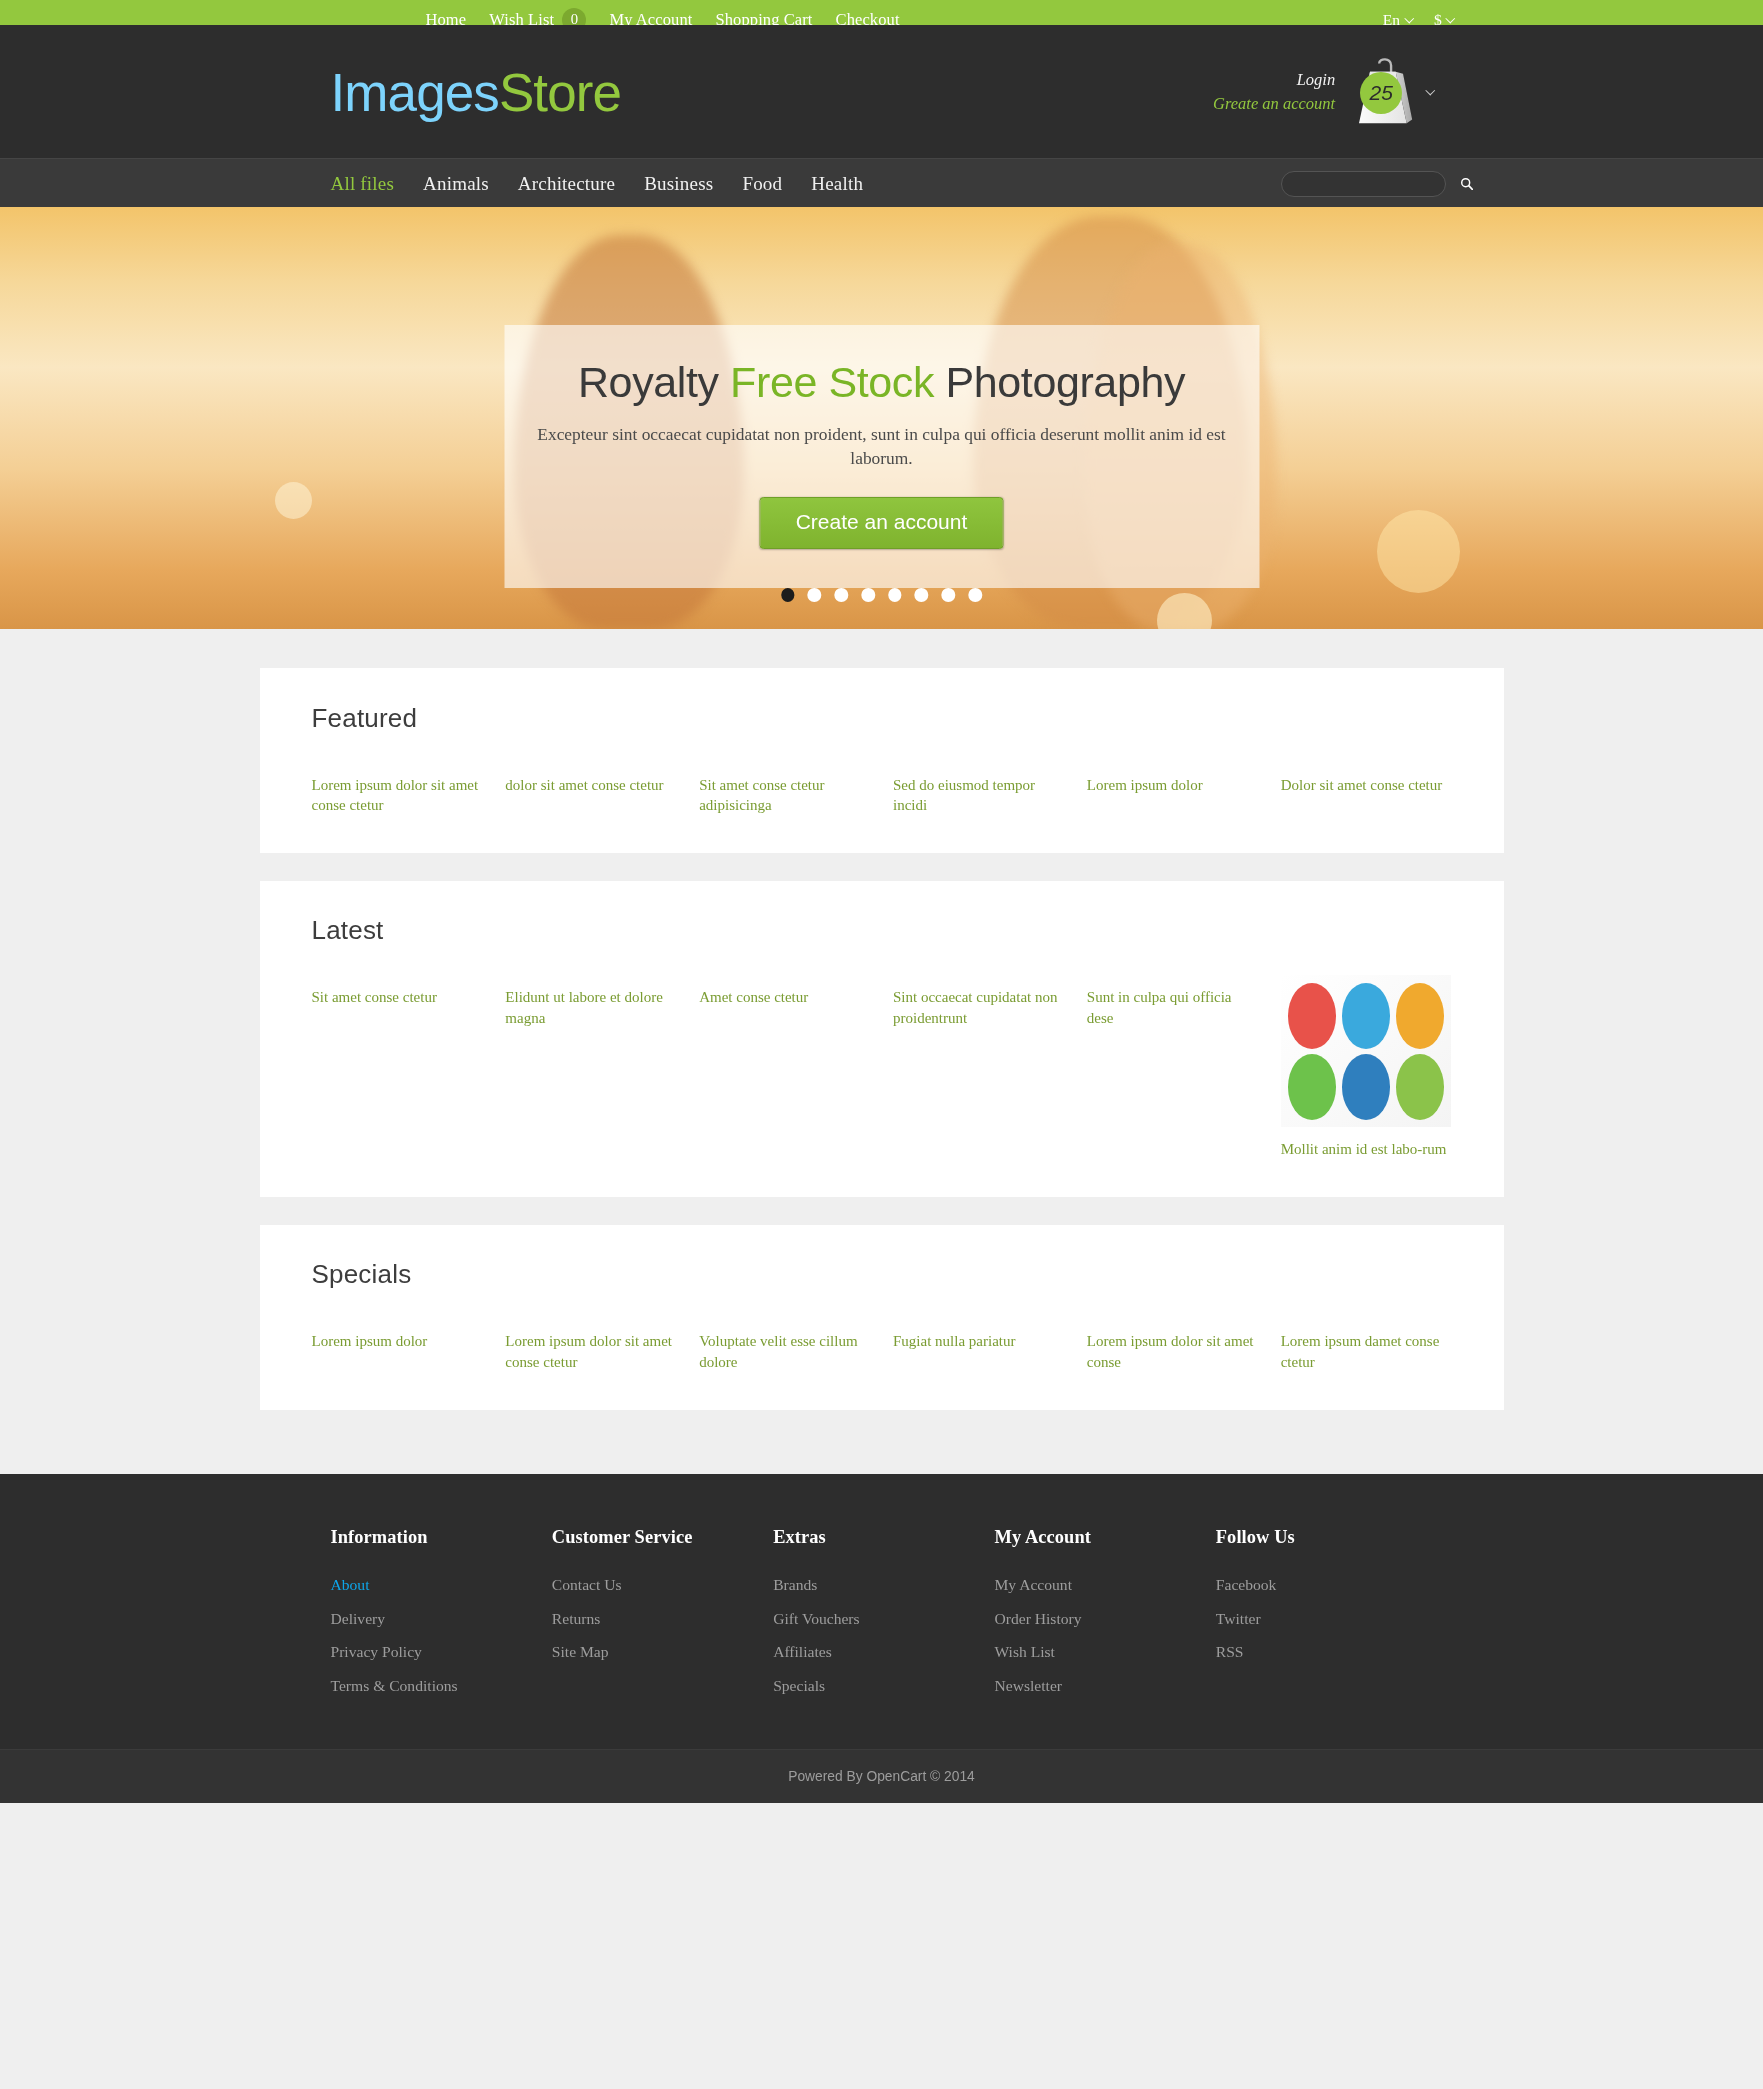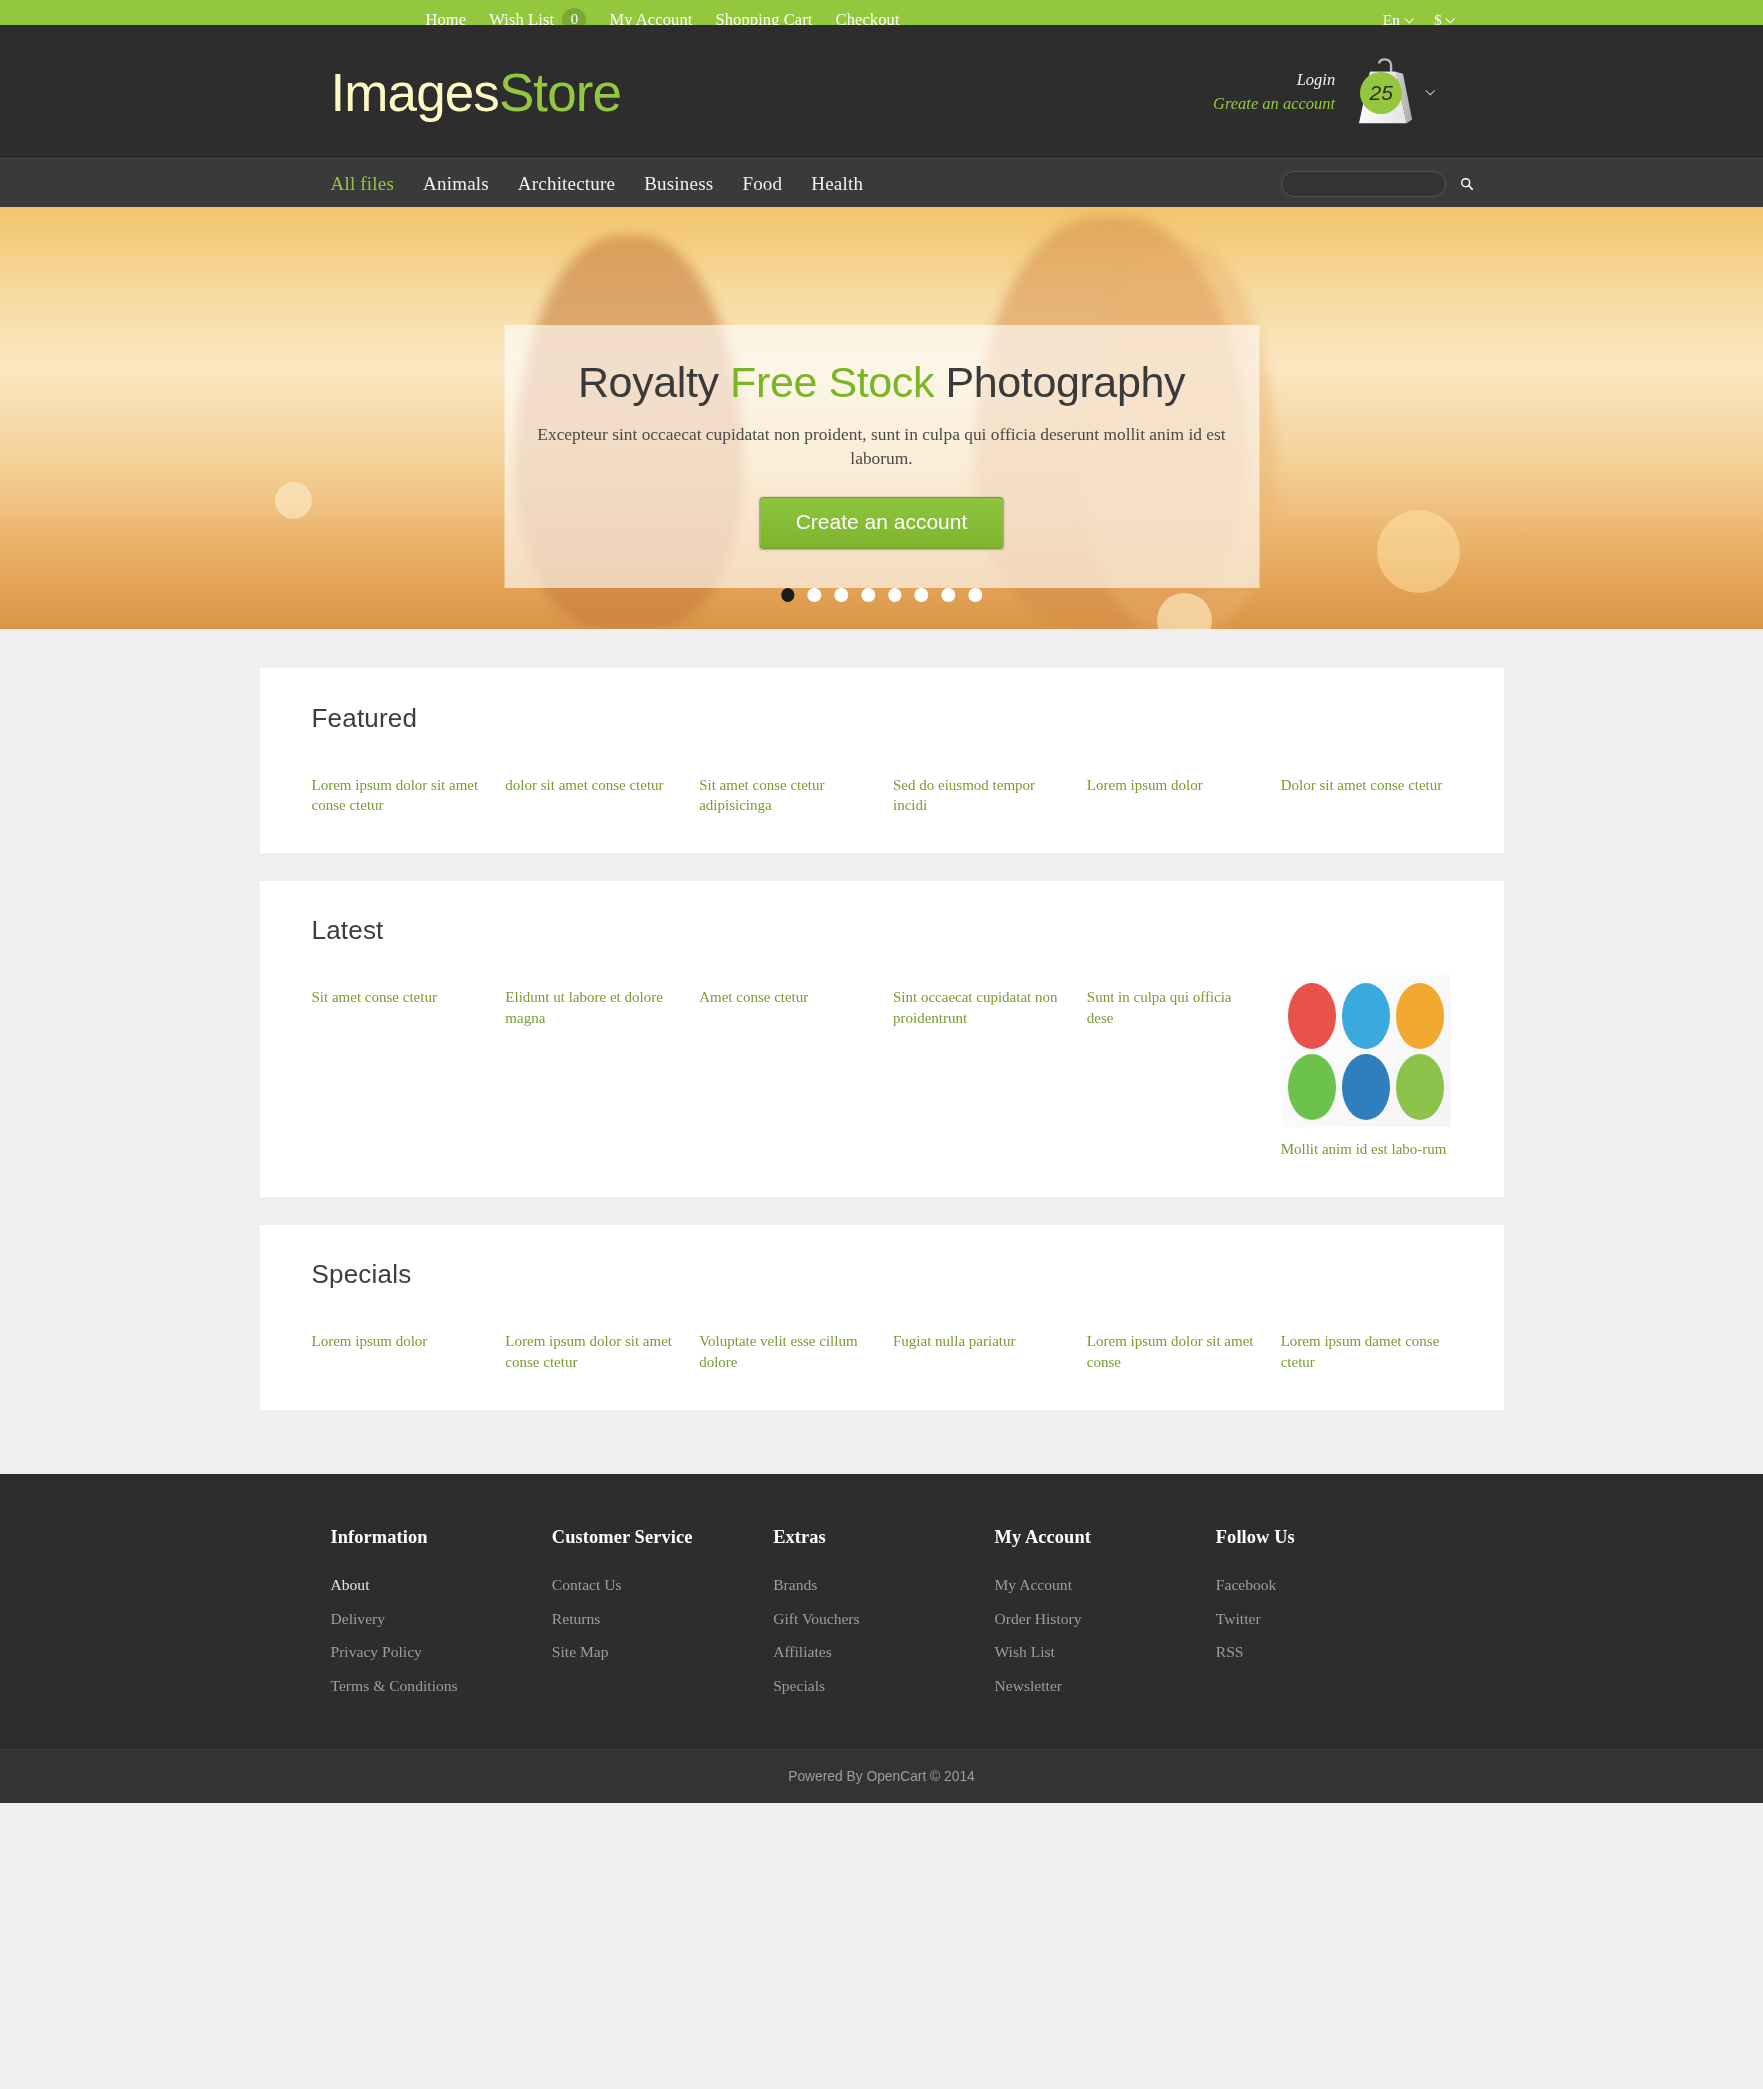--- a/index.html
+++ b/index.html
@@ -76,21 +76,21 @@
     position: absolute;
     left: 23px; top: 50%;
     transform: translateY(-50%);
     font-size: 53px;
     line-height: 1;
     font-family: "Liberation Sans", sans-serif;
     font-weight: 300;
     letter-spacing: -0.9px;
     white-space: nowrap;
   }
-  .logo .a { color: #fef9c3; font-weight: 400; }
+  .logo .a { color: #7dd3fc; font-weight: 400; }
   .logo .b { color: #93c83e; font-weight: 300; }
 
   .header-right {
     position: absolute;
     right: 20px; top: 50%;
     transform: translateY(-50%);
     display: flex;
     align-items: center;
     gap: 13px;
     font-style: italic;
@@ -282,21 +282,21 @@
     margin-bottom: 24px;
     letter-spacing: 0.1px;
   }
   .fcol a {
     display: block;
     color: #9d9d9d;
     font-size: 15.6px;
     line-height: 1.62;
     margin-bottom: 8.3px;
   }
-  .fcol a.active { color: #e5e5e5; }
+  .fcol a.active { color: #0ea5e9; }
   .copybar {
     margin-top: 42px;
     border-top: 0.9px solid #3b3b3b;
     background: #333333;
     text-align: center;
   }
   .copybar .wrap { padding: 18.4px 23px; }
   .copybar span {
     color: #9d9d9d;
     font-size: 13.8px;

